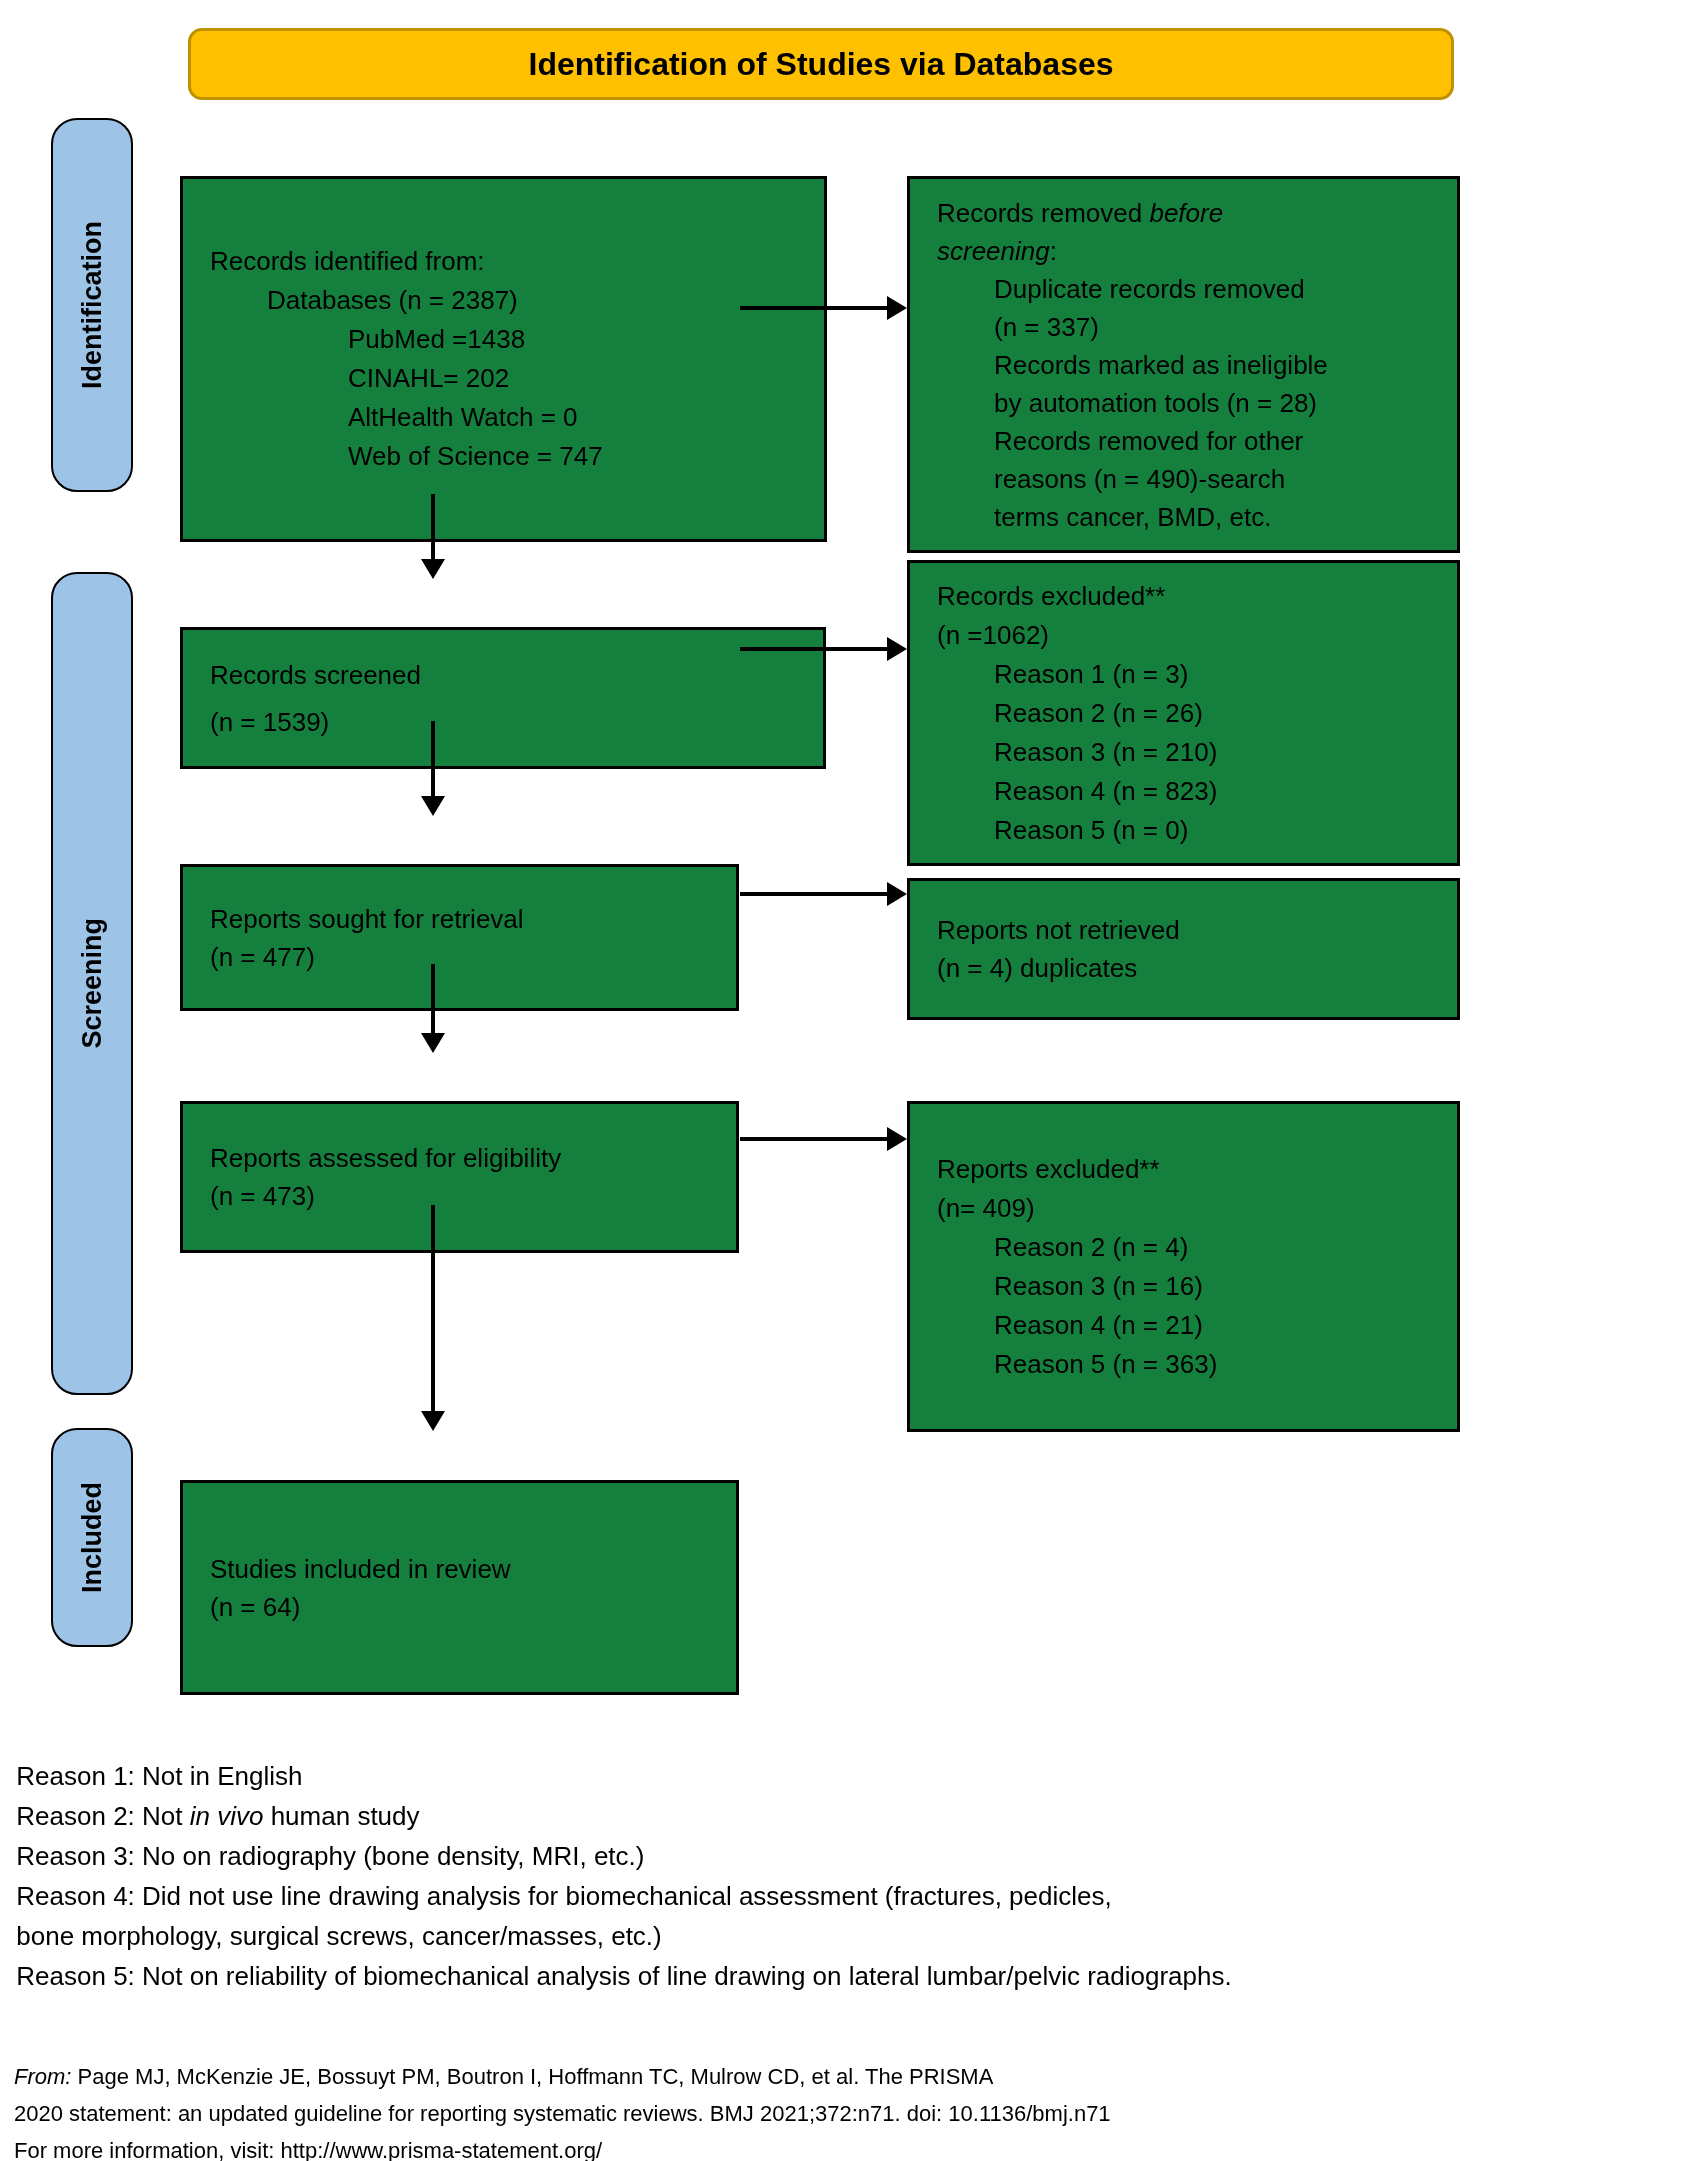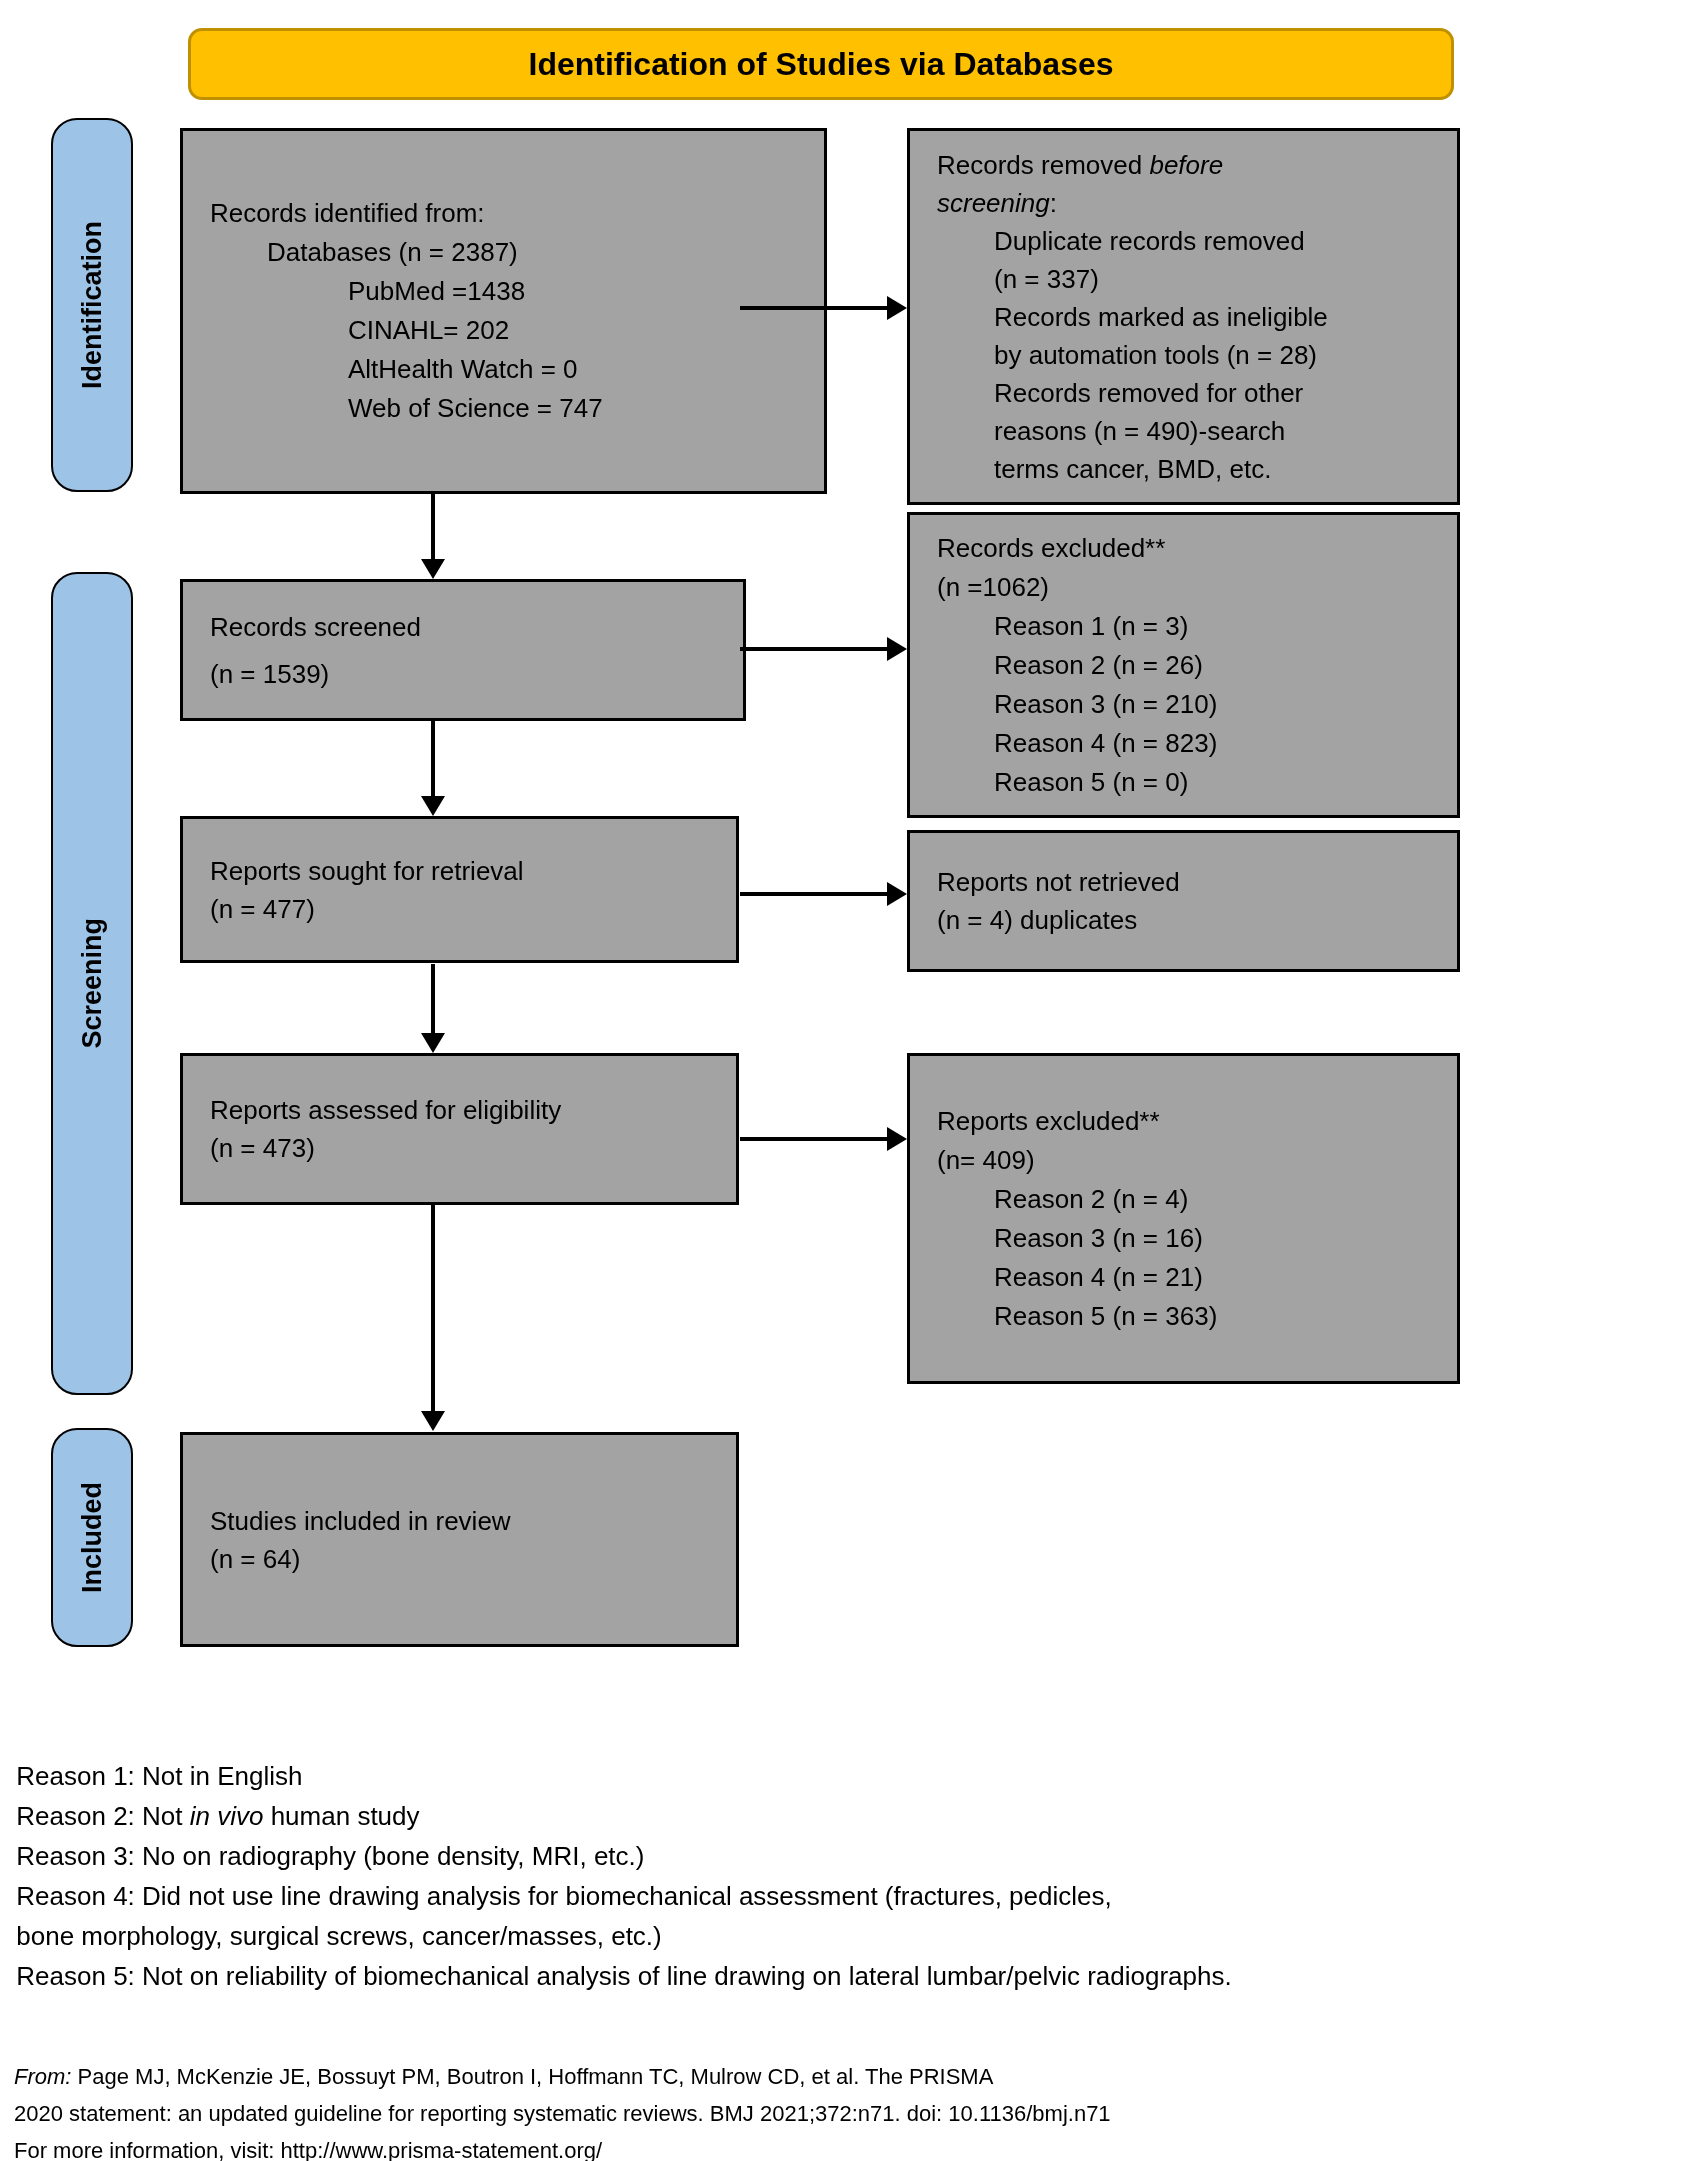--- a/index.html
+++ b/index.html
@@ -30,33 +30,33 @@
   }
   .stage-text{
     writing-mode:vertical-rl;transform:rotate(180deg);
     font-size:27px;font-weight:bold;white-space:nowrap;
   }
   #stage-identification{top:118px;height:374px;}
   #stage-screening{top:572px;height:823px;}
   #stage-included{top:1428px;height:219px;}
 
   .flowbox{
-    position:absolute;background:#a3a3a3;border:3.8px solid var(--box-border);
+    position:absolute;background:#15803d;border:3.8px solid var(--box-border);
     display:flex;flex-direction:column;justify-content:center;
     font-size:26px;line-height:38px;
-    padding-left:27px;padding-right:24px;
+    padding-left:27px;padding-right:24px;margin-top:48px;
   }
   .ln{white-space:nowrap;}
   .indent-0{margin-left:0;}
   .indent-1{margin-left:57px;}
   .indent-2{margin-left:138px;}
 
   #box-records-identified{left:180px;top:128px;width:647px;height:366px;line-height:39px;}
   #box-records-removed{left:907px;top:128px;width:553px;height:377px;line-height:38px;}
-  #box-records-screened{left:180px;top:579px;width:566px;height:142px;gap:9px;}
+  #box-records-screened{left:180px;top:579px;width:646px;height:142px;gap:9px;}
   #box-records-excluded{left:907px;top:512px;width:553px;height:306px;line-height:39px;}
   #box-reports-sought{left:180px;top:816px;width:559px;height:147px;}
   #box-reports-not-retrieved{left:907px;top:830px;width:553px;height:142px;}
   #box-reports-assessed{left:180px;top:1053px;width:559px;height:152px;}
   #box-reports-excluded{left:907px;top:1053px;width:553px;height:331px;line-height:39px;}
   #box-studies-included{left:180px;top:1432px;width:559px;height:215px;}
 
   .shaft-v{position:absolute;width:3.8px;background:#000;}
   .shaft-h{position:absolute;height:3.8px;background:#000;}
   .head-down{position:absolute;width:0;height:0;border-left:12px solid transparent;border-right:12px solid transparent;border-top:20.6px solid #000;}

